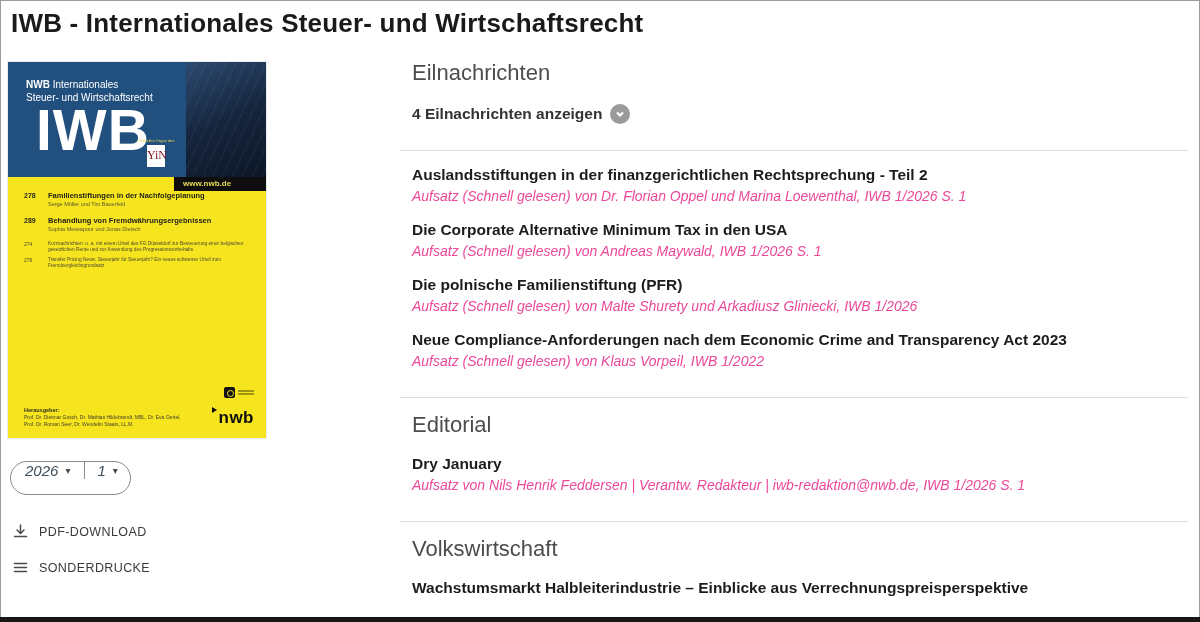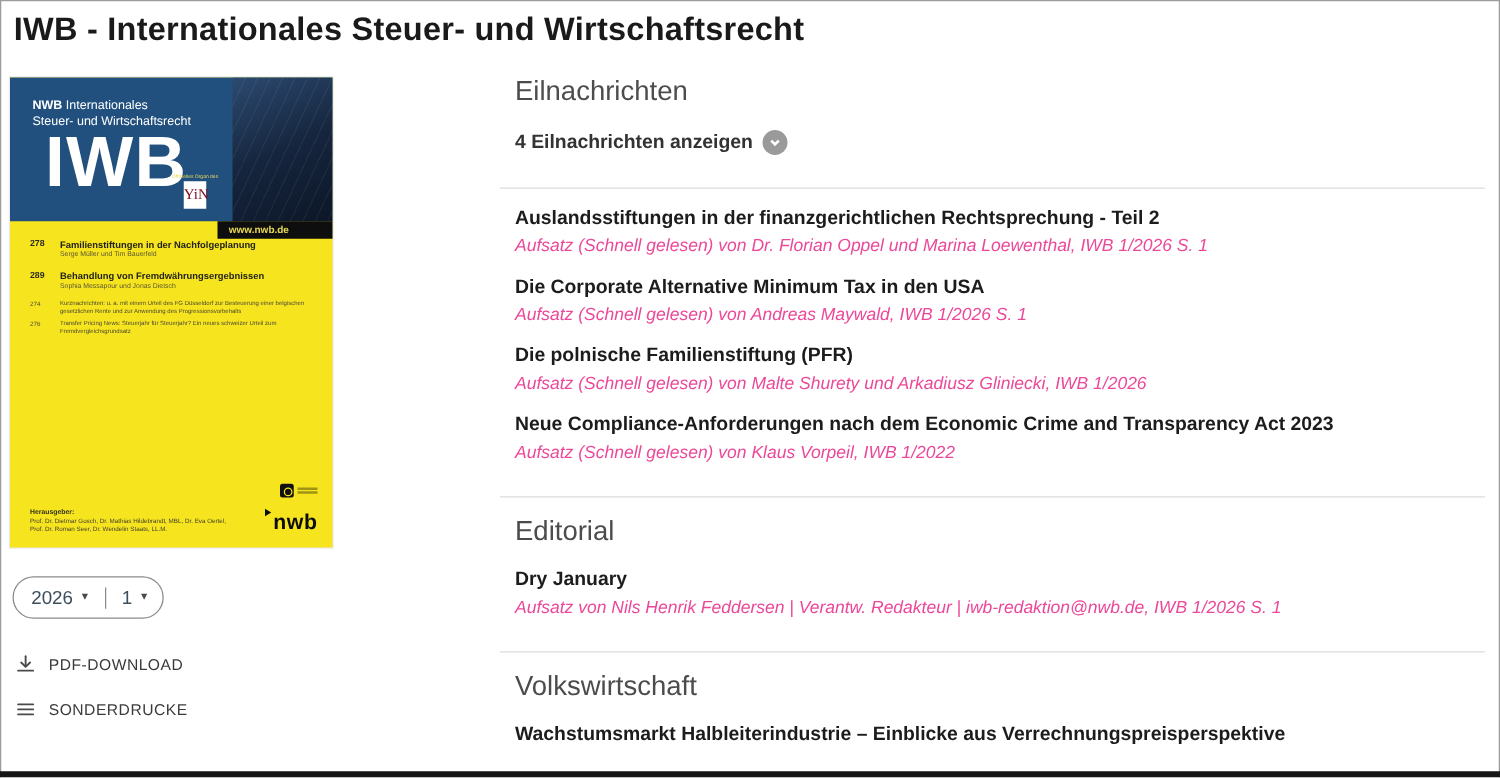--- a/index.html
+++ b/index.html
@@ -47,22 +47,22 @@
   .cover-logos { position:absolute; right:12px; bottom:10px; width:56px; text-align:right; }
   .print-icon-row { display:flex; align-items:center; justify-content:flex-end; gap:3px; margin-bottom:10px; }
   .print-icon { width:11px; height:11px; background:#111; border-radius:2px; position:relative; }
   .print-icon::after { content:""; position:absolute; left:3px; top:3px; width:5px; height:5px; border:1px solid #f6e41f; border-radius:50%; }
   .print-lines span { display:block; width:16px; height:2px; background:rgba(0,0,0,0.35); margin:1px 0; }
   .nwb-logo { font-size:17px; font-weight:bold; color:#0d0d0d; letter-spacing:0.5px; position:relative; display:inline-block; }
   .nwb-flag { position:absolute; left:-7px; top:-1px; width:0; height:0;
     border-left:5px solid #0d0d0d; border-top:3px solid transparent; border-bottom:3px solid transparent; }
 
   
-  .issue-picker { position:absolute; left:10px; top:461px; height:34px; display:flex; align-items:center;
-    border:1px solid #8a8a8a; border-radius:17px; background:#fff; overflow:hidden; }
+  .issue-picker { position:absolute; left:10px; top:461px; height:34px; display:flex; align-items:flex-start;
+    border:1px solid #8a8a8a; border-radius:17px; background:#fff; overflow:hidden;font-style:italic; }
   .picker-seg { display:flex; align-items:center; gap:7px; padding:0 14px; font-size:15px; color:#3d4f5d; cursor:pointer; }
   .picker-seg + .picker-seg { border-left:1px solid #8a8a8a; padding:0 12px; }
   .caret { font-size:10px; color:#4a4a4a; line-height:1; }
 
   .actions { position:absolute; left:12px; top:523px; }
   .action-row { display:flex; align-items:center; gap:10px; margin-bottom:19px; cursor:pointer; }
   .action-label { font-size:12.5px; color:#3a3a3a; letter-spacing:0.4px; }
   .action-icon { width:17px; height:17px; color:#4a4a4a; }
 
   

